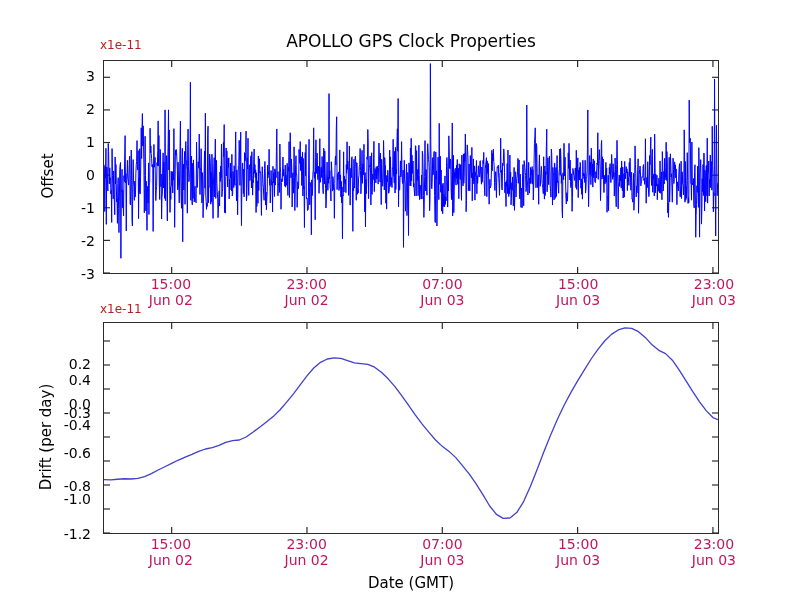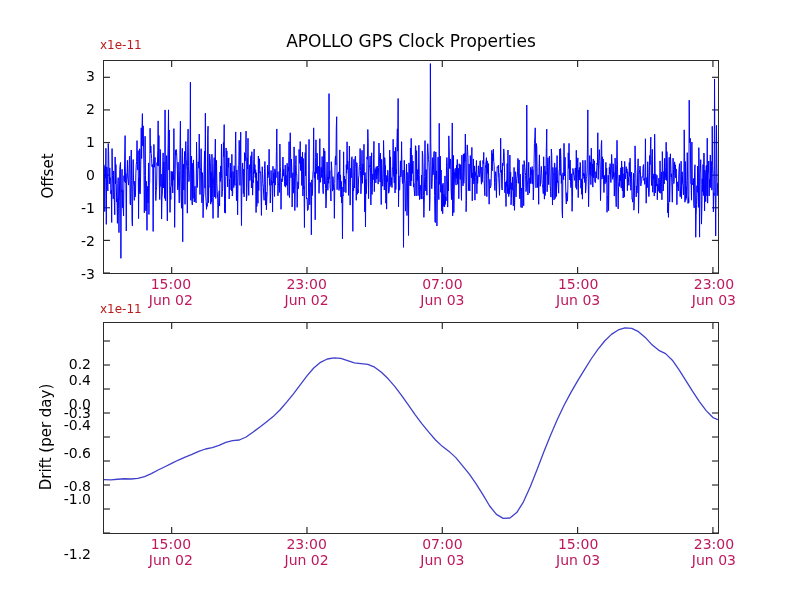--- a/index.html
+++ b/index.html
@@ -244,21 +244,21 @@
 
   <div class="ytick-col" id="ytick-col-drift">
       <div class="ytick-label" style="top: 18.1714px; margin-top: 40px;">0.4</div>
       <div class="ytick-label" style="top: 42.4px;">0.2</div>
       <div class="ytick-label" style="top: 66.6286px; margin-top: 15px;">0.0</div>
       <div class="ytick-label" style="top: 90.8571px;">-0.3</div>
       <div class="ytick-label" style="top: 103px;">-0.4</div>
       <div class="ytick-label" style="top: 131px;">-0.6</div>
       <div class="ytick-label" style="top: 163.543px;">-0.8</div>
       <div class="ytick-label" style="top: 177px;">-1.0</div>
-      <div class="ytick-label" style="top: 212px; margin-top: 20px;">-1.2</div>
+      <div class="ytick-label" style="top: 212px;">-1.2</div>
     </div>
   <div id="xtick-row-drift">
       <div class="xtick-label" style="left: 170.879px; top: 536px;">
         <span>15:00</span>
         <span>Jun 02</span>
       </div>
       <div class="xtick-label" style="left: 306.636px; top: 536px;">
         <span>23:00</span>
         <span>Jun 02</span>
       </div>
@@ -270,14 +270,15 @@
         <span>15:00</span>
         <span>Jun 03</span>
       </div>
       <div class="xtick-label" style="left: 713.909px; top: 536px;">
         <span>23:00</span>
         <span>Jun 03</span>
       </div>
     </div>
 
   <div class="axis-title" id="ylabel-drift">Drift (per day)</div>
+  <div class="axis-title" id="xlabel-main">Date (GMT)</div>
 
 </div>
 
 </body></html>

